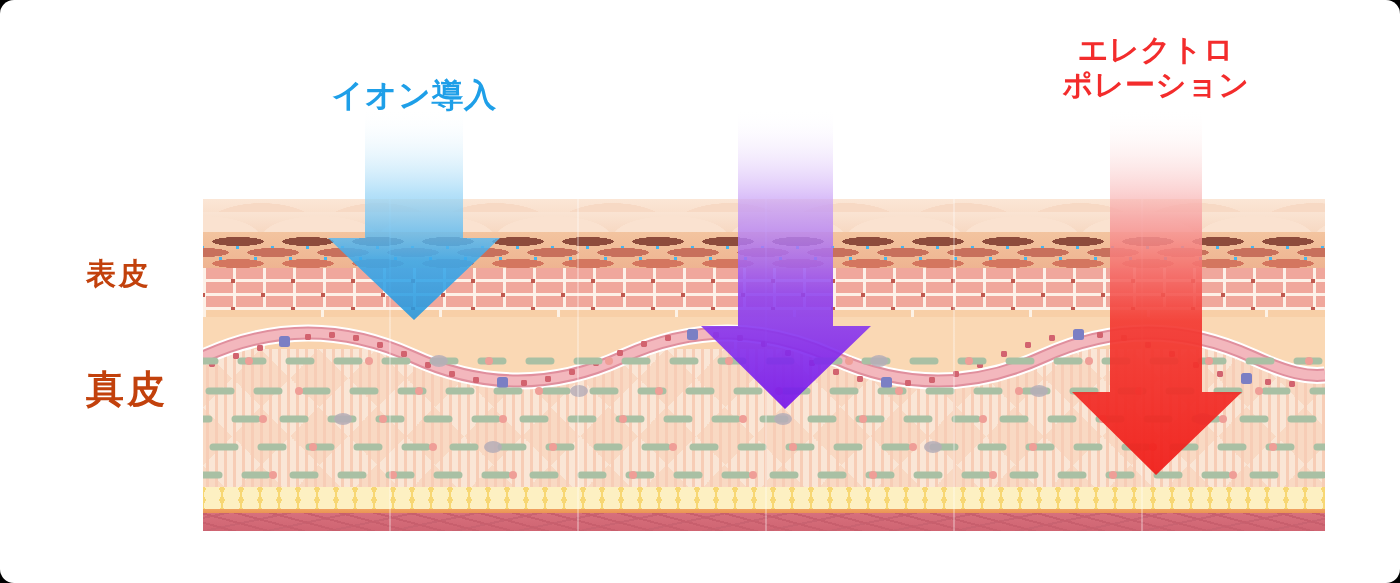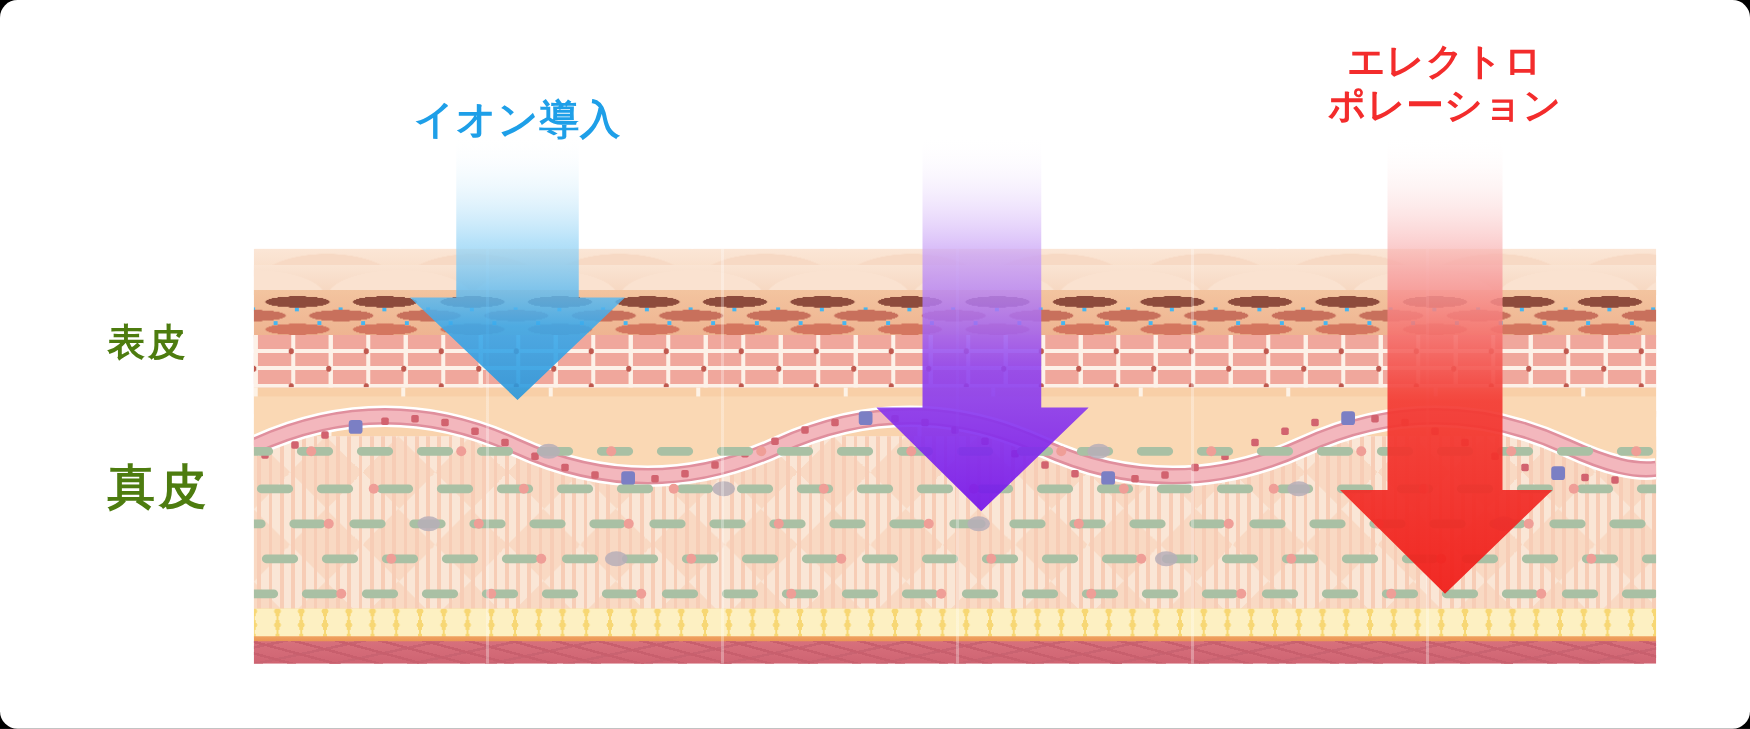--- a/index.html
+++ b/index.html
@@ -2,21 +2,21 @@
 <html><head>
 <meta charset="utf-8">
 <style>
   html,body{margin:0;padding:0;background:#000;}
   body{width:1400px;height:583px;overflow:hidden;
        font-family:"DejaVu Sans","Liberation Sans",sans-serif;}
   #card{position:absolute;left:0;top:0;width:1400px;height:583px;
         background:#ffffff;border-radius:14px;overflow:hidden;}
 
   
-  .layer-label{position:absolute;font-weight:bold;color:#4d7c0f;
+  .layer-label{position:absolute;font-weight:bold;color:#c2410c;
                letter-spacing:.08em;white-space:nowrap;}
 
   
   .arrow-label{position:absolute;font-weight:bold;text-align:center;
                white-space:pre-line;line-height:1.15;letter-spacing:.02em;}
 
   
   #skin{position:absolute;overflow:hidden;}
   .band{position:absolute;left:0;width:100%;}
 

